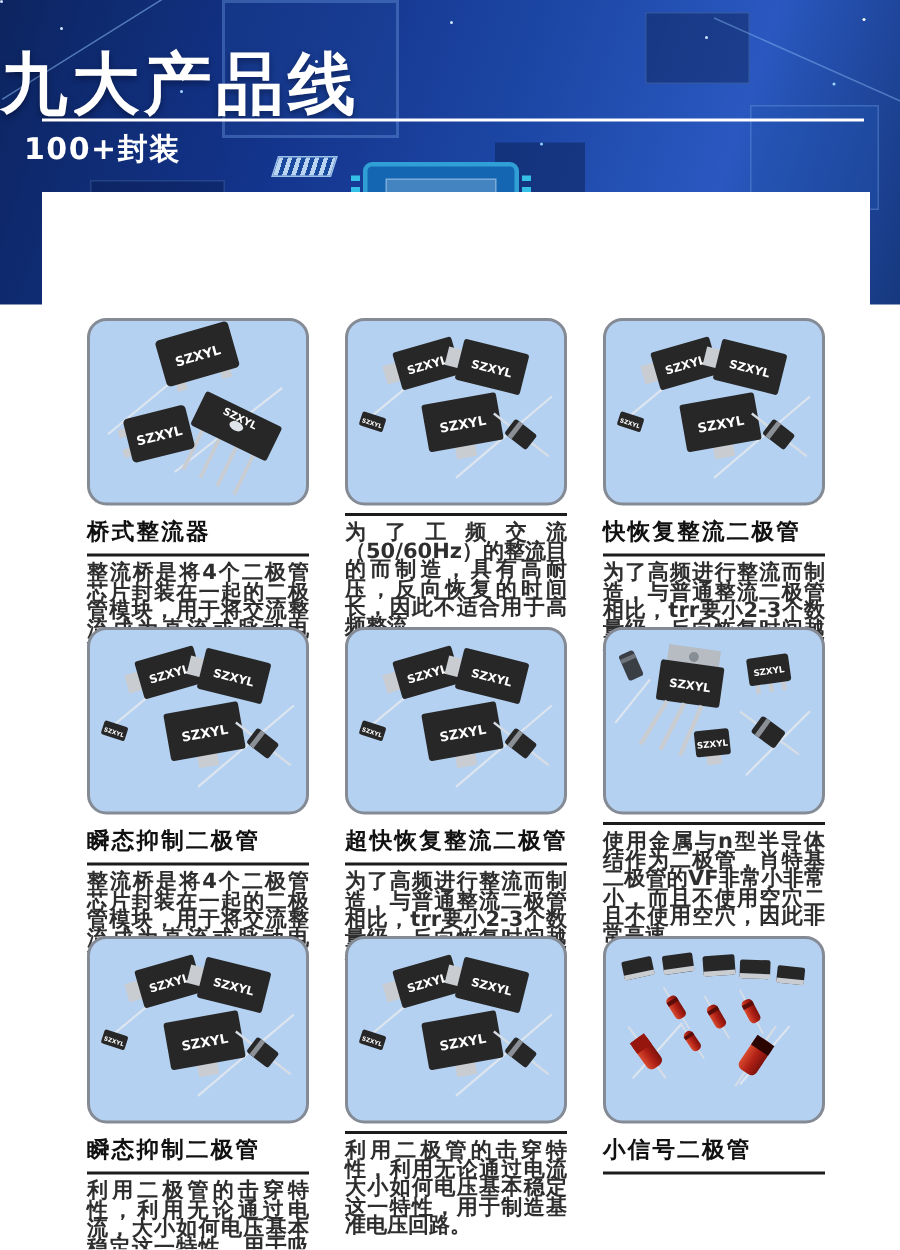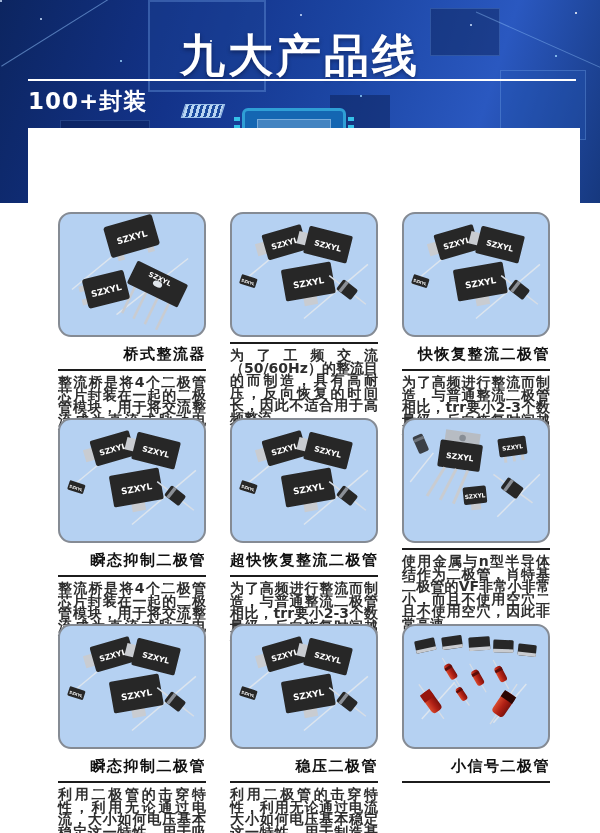--- a/index.html
+++ b/index.html
@@ -26,35 +26,35 @@
       575px 12px 0 #ffffff,210px 40px 0 #ffffff; }
   .d-chip { left:242px; top:108px; width:104px; height:95px; background:#1466b2;
     border:3px solid #2f9fd6; border-radius:6px; display:flex; align-items:flex-start; justify-content:center; }
   .d-chip-core { margin-top:8px; width:74px; height:80px; background:rgba(210,225,240,.25);
     border:1px solid rgba(200,230,255,.4); color:rgba(255,255,255,.28); font-weight:bold;
     font-size:34px; text-align:center; line-height:78px; }
   .d-pins-l,.d-pins-r { position:absolute; top:6px; width:6px; height:86px;
     background:repeating-linear-gradient(180deg,#35c0e8 0 4px,transparent 4px 8px); }
   .d-pins-l { left:-11px; } .d-pins-r { right:-11px; }
 
-  .banner-title { position:absolute; top:26px; left:0; width:600px; text-align:center;
+  .banner-title { position:absolute; top:26px; left:0; width:600px; 
     color:#fff; font-size:45px; font-weight:bold; letter-spacing:3px; text-shadow:0 2px 4px rgba(0,0,20,.4); }
   .banner-line { position:absolute; top:79px; left:28px; right:24px; height:2px; background:#fff; }
-  .banner-subtitle { position:absolute; top:86px; left:28px; color:#fff; font-size:23px;
+  .banner-subtitle { position:absolute; top:86px; left:16px; color:#fff; font-size:20px;
     font-weight:bold; letter-spacing:1px; }
 
   
   .panel { position:absolute; top:128px; left:28px; width:552px; height:705px; background:#fff; }
   .grid { position:absolute; top:84px; left:0; width:552px; padding:0 30px;
     display:grid; grid-template-columns:148px 148px 148px; justify-content:space-between; row-gap:13px; }
   .card { width:148px; height:193px; }
   .card-photo { width:148px; height:125px; background:#b5d1f2; border:2px solid #858b94;
     border-radius:13px; overflow:hidden; }
   .card-photo svg { display:block; width:100%; height:100%; }
-  .card-title { margin-top:8px; text-align:right; font-size:15px; font-weight:bold;
+  .card-title { margin-top:8px; text-align:left; font-size:15px; font-weight:bold;
     color:#111; letter-spacing:1.5px; white-space:nowrap; }
   .card-divider { margin-top:5px; height:2px; background:#1c1c1c; }
   .card-desc { margin-top:5px; font-size:14px; line-height:12.5px; color:#2e2e2e;
     font-weight:600; text-align:justify; letter-spacing:0; }
 
   .brand-label { fill:#ffffff; font-weight:bold; font-family:"DejaVu Sans","Liberation Sans",sans-serif; }
   .streak { stroke:#dde5ee; stroke-width:1.5; }
   .pin { fill:#c9ccd1; }
   .body-dark { fill:#272727; }
 </style>
@@ -364,21 +364,20 @@
       <rect class="body-dark" x="0" y="0" width="17" height="10" rx="1.5"></rect>
       <text class="brand-label" x="8.5" y="7.5" font-size="4" text-anchor="middle">SZXYL</text>
     </g>
     <g transform="translate(116,66) rotate(38)">
       <line x1="-14" y1="8" x2="34" y2="8" stroke="#d7dde5" stroke-width="1.6"></line>
       <rect class="body-dark" x="0" y="1.5" width="19" height="13" rx="2"></rect>
       <rect x="3" y="1.5" width="3.5" height="13" fill="#8b8f96"></rect>
     </g>
   </svg>
 </div>
-    <div class="card-title">稳压二极管</div>
     <div class="card-divider"></div>
     <div class="card-desc">利用二极管的击穿特性，利用无论通过电流大小如何电压基本稳定这一特性，用于制造基准电压回路。</div>
   </div>
 
   <div class="card">
     <div class="card-photo">
   <svg viewBox="0 0 148 125">
     <defs>
       <linearGradient id="redg" x1="0" y1="0" x2="1" y2="0">
         <stop offset="0" stop-color="#d84a2e"></stop>

